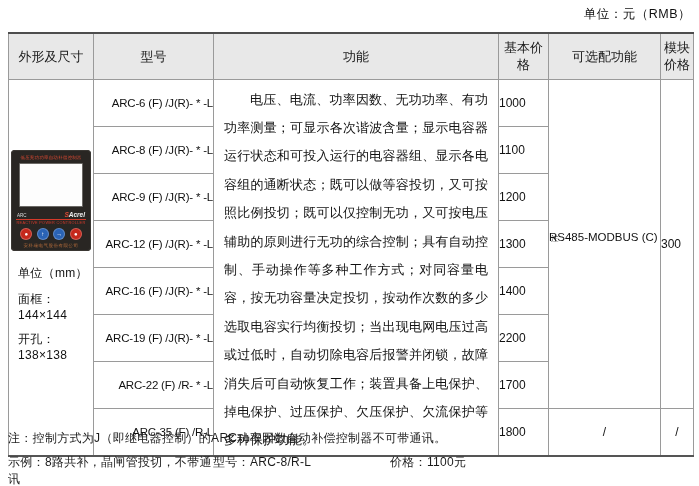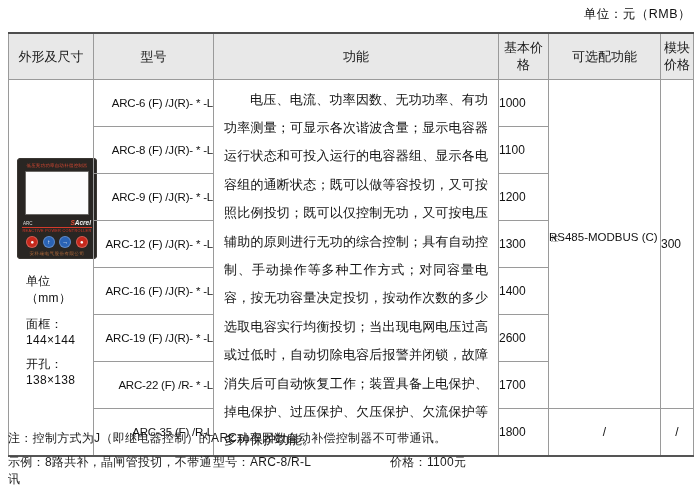--- a/index.html
+++ b/index.html
@@ -34,21 +34,21 @@
   td.func-cell {
     vertical-align:top; padding:6px 10px 0 10px;
     font-size:13px; line-height:28.4px; text-align:justify;
     text-indent:2em; color:#111;
   }
   td.optional-cell { text-align:left; font-size:11.5px; color:#111; position:relative; }
   td.optional-cell sup { font-size:7.5px; position:relative; top:-9px; left:2px; }
   td.module-cell { text-align:left; font-size:12px; color:#111; }
   td.slash-cell { text-align:center; font-size:12px; color:#111; }
   
-  td.appearance-cell { vertical-align:top; text-align:left; padding:8px; }
+  td.appearance-cell { vertical-align:top; text-align:left; padding:0; }
   .device {
     width:80px; margin:70px auto 14px auto;
     background:#292623; border-radius:4px; padding:4px 4px 3px 4px;
     box-shadow:0 0 0 1px #3a3733 inset;
   }
   .device-banner {
     color:#e04a33; font-size:4.5px; text-align:center; white-space:nowrap;
     overflow:hidden; letter-spacing:0.2px; margin:1px 0 3px 0;
   }
   .device-screen {
@@ -155,21 +155,21 @@
     <tr>
       <td class="model-cell">ARC-12 (F) /J(R)- * -L</td>
       <td class="price-cell">1300</td>
     </tr>
     <tr>
       <td class="model-cell">ARC-16 (F) /J(R)- * -L</td>
       <td class="price-cell">1400</td>
     </tr>
     <tr>
       <td class="model-cell">ARC-19 (F) /J(R)- * -L</td>
-      <td class="price-cell">2600</td>
+      <td class="price-cell">2200</td>
     </tr>
     <tr>
       <td class="model-cell">ARC-22 (F) /R- * -L</td>
       <td class="price-cell">1700</td>
     </tr>
     <tr>
       <td class="model-cell">ARC-35 (F) /R-L</td>
       <td class="price-cell">1800</td>
       <td class="slash-cell">/</td>
       <td class="slash-cell">/</td>

